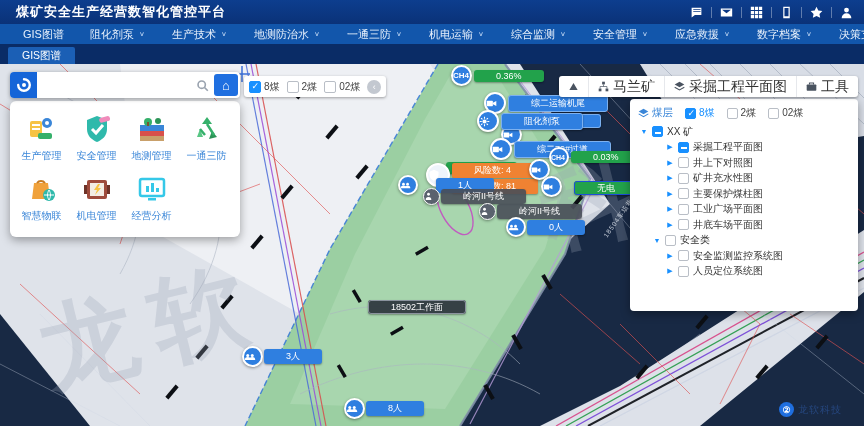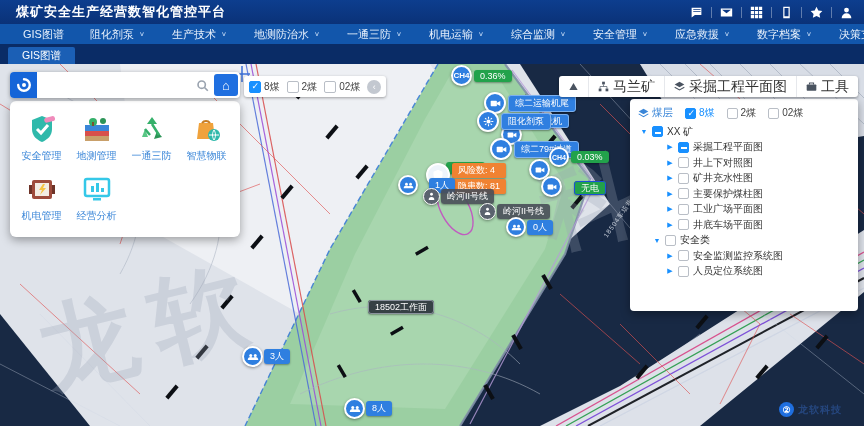--- a/index.html
+++ b/index.html
@@ -62,33 +62,33 @@
   .trow{display:flex;align-items:center;gap:4px;height:15.5px;cursor:pointer;white-space:nowrap}
   .car{color:#1890ff;font-size:7px;width:8px;text-align:center;flex:none}
   .car.down::before{content:"▼"}
   .car.right::before{content:"▶"}
   .cb.small{width:11px;height:11px}
   .cb.small.ind::after{left:1.5px;top:4.5px;width:6px}
   .lv0{padding-left:2px}.lv1{padding-left:15px}.lv2{padding-left:28px}
 
   
   .mk{position:absolute;z-index:10}
-  .circ{border-radius:50%;border:2px solid #fff;background:#2f7fe0;display:flex;align-items:center;justify-content:center;box-shadow:0 1px 3px rgba(0,0,0,.4)}
+  .circ{border-radius:50%;border:2px solid #fff;background:#2f7fe0;display:flex;align-items:center;justify-content:flex-start;box-shadow:0 1px 3px rgba(0,0,0,.4)}
   .circ svg{fill:#fff}
   .circ.white{background:#eef4fb}
-  .pill{background:#2f7fe0;color:#fff;font-size:9px;border-radius:3px;padding:1px 6px;white-space:nowrap;box-shadow:0 1px 2px rgba(0,0,0,.35)}
+  .pill{background:#2f7fe0;color:#fff;font-size:9px;border-radius:3px;padding:1px 22px;white-space:nowrap;box-shadow:0 1px 2px rgba(0,0,0,.35)}
   .pill.green{background:#22a24b}
   .pill.gray{background:rgba(72,78,88,.9)}
   .pill.dark{background:rgba(45,52,60,.92);border:1px solid #8b939e}
   .pill.orange{background:#f08232;border-radius:2px;font-size:9px}
   .pill.blue-lbl{background:#2f7fe0;border:1px solid #7db1ef}
   .gaschip{color:#fff;font-size:8px;font-weight:bold}
   .logo-brand{position:absolute;display:flex;align-items:center;gap:4px;z-index:9}
   .logo-brand .lc{width:15px;height:15px;border-radius:50%;background:#1f6fe0;color:#fff;font-size:9px;display:flex;align-items:center;justify-content:center;font-weight:bold}
-  .logo-brand .lt{font-size:10px;color:#274a85;font-weight:bold;letter-spacing:1px;opacity:.9}
+  .logo-brand .lt{font-size:10px;color:#274a85;font-weight:normal;letter-spacing:1px;opacity:.9}
 </style>
 </head>
 <body>
 
 <div class="app">
 
   <div class="hdr">
     <span class="hdr-title">煤矿安全生产经营数智化管控平台</span>
     <div class="hdr-icons">
       <span class="hico">
@@ -323,20 +323,31 @@
             <circle cx="7" cy="7" r="4.5"></circle>
             <line x1="10.5" y1="10.5" x2="14.5" y2="14.5"></line>
           </svg>
       </span>
       <span class="home-btn">⌂</span>
     </div>
 
     <div class="apps-card">
       <div class="app-item">
         <svg class="ai" viewBox="0 0 32 32">
+            <rect x="4" y="8" width="12" height="16" rx="2" fill="#f6c344"></rect>
+            <rect x="6" y="11" width="8" height="2" fill="#fff"></rect>
+            <rect x="6" y="15" width="8" height="2" fill="#fff"></rect>
+            <circle cx="21" cy="10" r="5" fill="#3a86d8"></circle>
+            <circle cx="21" cy="10" r="2" fill="#fff"></circle>
+            <rect x="12" y="20" width="14" height="6" rx="2" fill="#35b06a"></rect>
+          </svg>
+        <span class="al">生产管理</span>
+      </div>
+      <div class="app-item">
+        <svg class="ai" viewBox="0 0 32 32">
             <path d="M16 3l10 4v9c0 7-5 11-10 13C11 27 6 23 6 16V7z" fill="#2fb9ab"></path>
             <path d="M11 16l4 4 7-8" stroke="#fff" stroke-width="3" fill="none"></path>
             <rect x="18" y="4" width="11" height="5" rx="2.5" transform="rotate(-15 23 6)" fill="#f08bbb"></rect>
           </svg>
         <span class="al">安全管理</span>
       </div>
       <div class="app-item">
         <svg class="ai" viewBox="0 0 32 32">
             <rect x="4" y="12" width="24" height="6" fill="#3a86d8"></rect>
             <rect x="4" y="18" width="24" height="5" fill="#d8504b"></rect>
@@ -560,21 +571,21 @@
     </div>
 
     <div class="mk" style="left:398px;top:111px;display:flex;align-items:center">
       <span class="circ" style="width:20px;height:20px">
           <svg width="11" height="11" viewBox="0 0 16 16">
             <circle cx="5" cy="6" r="2"></circle>
             <circle cx="11" cy="6" r="2"></circle>
             <path d="M1 12a4 4 0 0 1 8 0zM7 12a4 4 0 0 1 8 0z"></path>
           </svg>
         </span>
-      <span class="pill" style="margin-left:11px">1人</span>
+      <span class="pill" style="margin-left:18px">1人</span>
     </div>
 
     <div class="mk" style="left:423px;top:124px;display:flex;align-items:center">
       <span class="circ" style="width:17px;height:17px;background:#5a626e;border-width:1.5px">
           <svg width="9" height="9" viewBox="0 0 16 16">
             <circle cx="8" cy="4" r="2.5"></circle>
             <path d="M3 14a5 5 0 0 1 10 0z"></path>
           </svg>
         </span>
       <span class="pill gray" style="margin-left:1px">岭河II号线</span>

